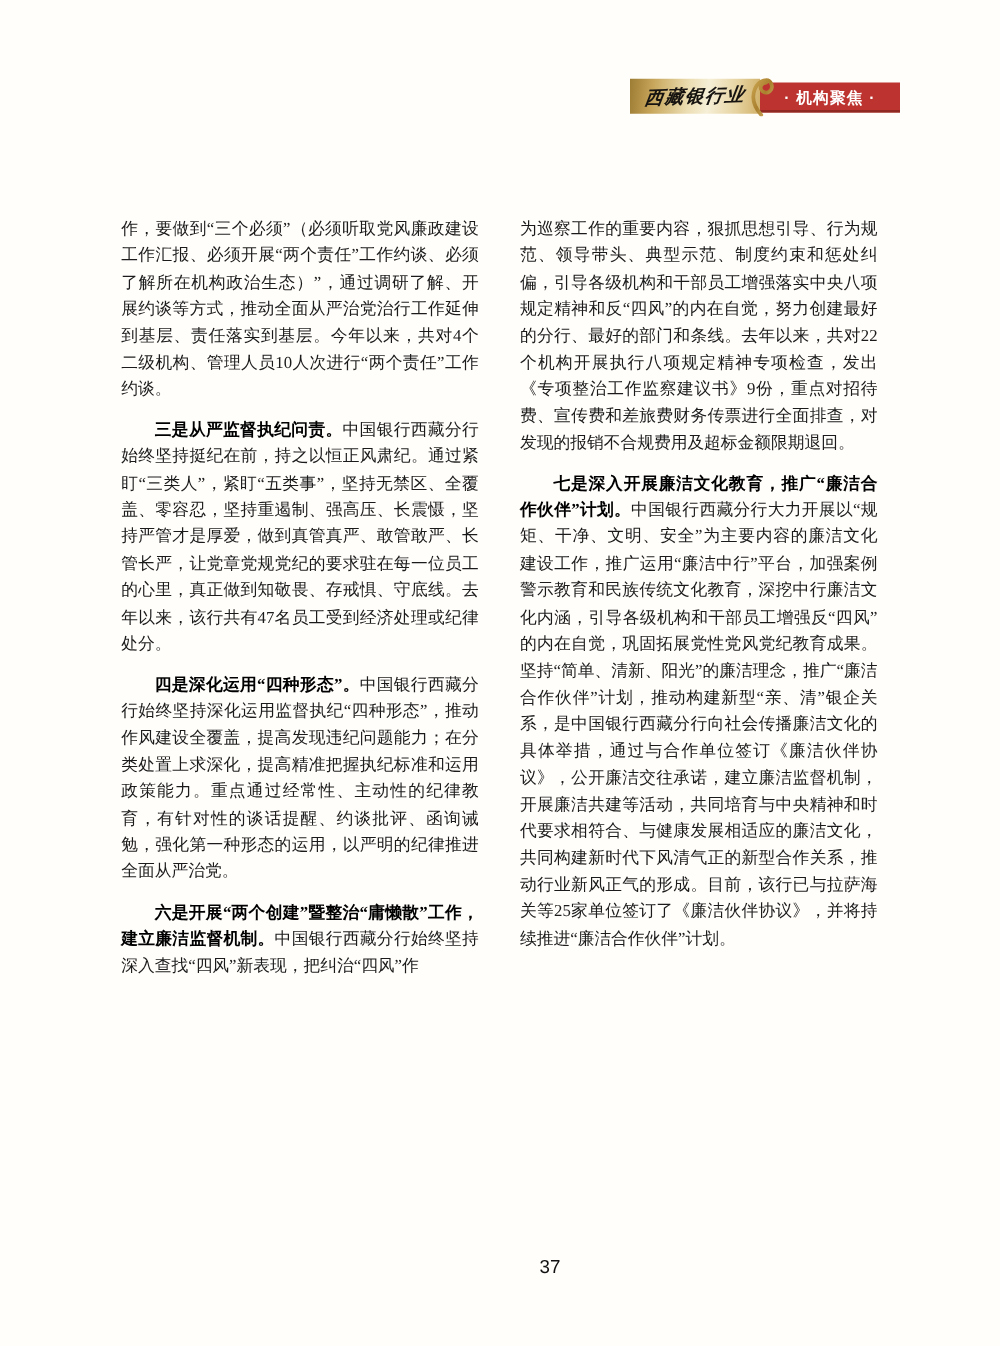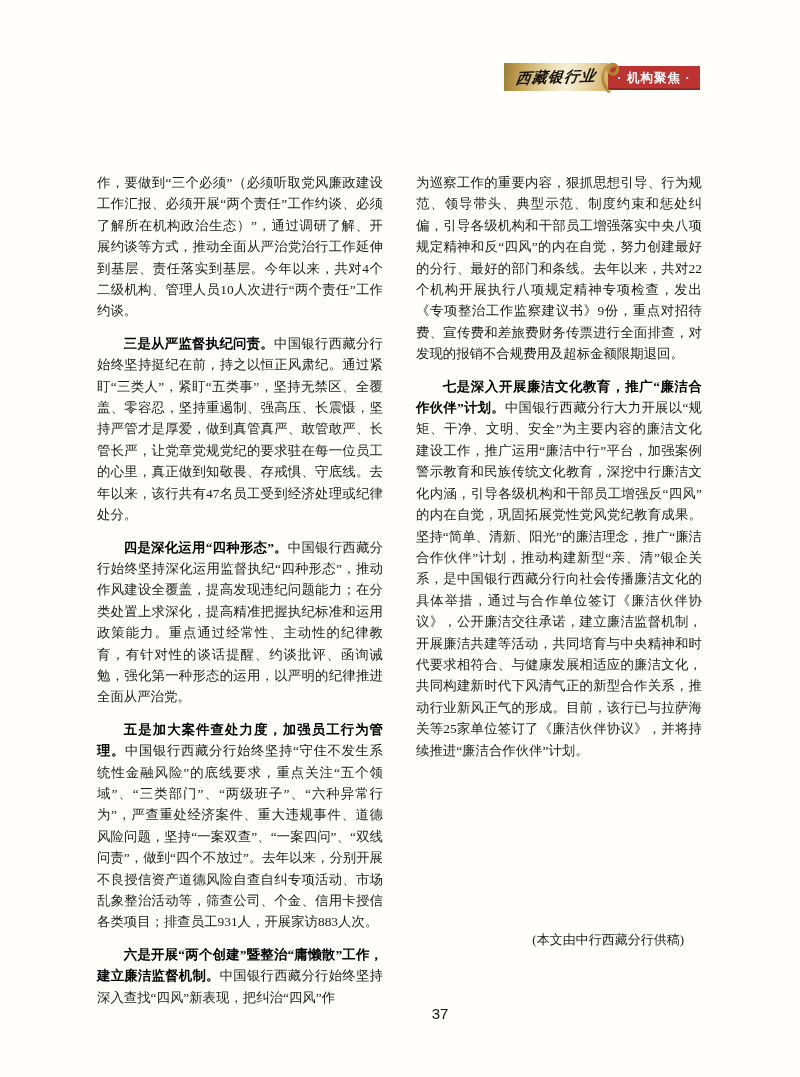--- a/index.html
+++ b/index.html
@@ -21,21 +21,21 @@
     display:flex;align-items:center;justify-content:center;
   }
   .masthead{
     font-family:"DejaVu Serif", serif;
     font-style:italic;font-weight:bold;
     font-size:15px;line-height:1;color:#161310;
     transform:skewX(-10deg) rotate(-2deg);
     letter-spacing:1px;white-space:nowrap;
   }
   .banner-red{
-    width:92px;height:24px;margin-top:3px;
+    width:112px;height:24px;margin-top:3px;
     background:#bd3330;
     box-shadow:inset 0 -2px 0 #8f2a22;
     color:#fff;
     font-size:12.5px;font-weight:bold;
     display:flex;align-items:center;justify-content:center;
     letter-spacing:1px;white-space:nowrap;
     font-family:"Liberation Sans", sans-serif;
   }
   .ornament{position:absolute;left:93px;top:-8px;width:24px;height:38px;}
 
@@ -87,26 +87,24 @@
     </svg>
     <div class="banner-red">
       <span>· 机构聚焦 ·</span>
     </div>
   </div>
 
   <div class="column col-left">
     <p class="para no-indent"><span>作，要做到“三个必须”（必须听取党风廉政建设工作汇报、必须开展“两个责任”工作约谈、必须了解所在机构政治生态）”，通过调研了解、开展约谈等方式，推动全面从严治党治行工作延伸到基层、责任落实到基层。今年以来，共对4个二级机构、管理人员10人次进行“两个责任”工作约谈。</span></p>
     <p class="para"><b>三是从严监督执纪问责。</b><span>中国银行西藏分行始终坚持挺纪在前，持之以恒正风肃纪。通过紧盯“三类人”，紧盯“五类事”，坚持无禁区、全覆盖、零容忍，坚持重遏制、强高压、长震慑，坚持严管才是厚爱，做到真管真严、敢管敢严、长管长严，让党章党规党纪的要求驻在每一位员工的心里，真正做到知敬畏、存戒惧、守底线。去年以来，该行共有47名员工受到经济处理或纪律处分。</span></p>
     <p class="para"><b>四是深化运用“四种形态”。</b><span>中国银行西藏分行始终坚持深化运用监督执纪“四种形态”，推动作风建设全覆盖，提高发现违纪问题能力；在分类处置上求深化，提高精准把握执纪标准和运用政策能力。重点通过经常性、主动性的纪律教育，有针对性的谈话提醒、约谈批评、函询诫勉，强化第一种形态的运用，以严明的纪律推进全面从严治党。</span></p>
-    <p class="para"><b>五是加大案件查处力度，加强员工行为管理。</b><span>中国银行西藏分行始终坚持“守住不发生系统性金融风险”的底线要求，重点关注“五个领域”、“三类部门”、“两级班子”、“六种异常行为”，严查重处经济案件、重大违规事件、道德风险问题，坚持“一案双查”、“一案四问”、“双线问责”，做到“四个不放过”。去年以来，分别开展不良授信资产道德风险自查自纠专项活动、市场乱象整治活动等，筛查公司、个金、信用卡授信各类项目；排查员工931人，开展家访883人次。</span></p>
     <p class="para"><b>六是开展“两个创建”暨整治“庸懒散”工作，建立廉洁监督机制。</b><span>中国银行西藏分行始终坚持深入查找“四风”新表现，把纠治“四风”作</span></p>
   </div>
 
   <div class="column col-right">
     <p class="para no-indent"><span>为巡察工作的重要内容，狠抓思想引导、行为规范、领导带头、典型示范、制度约束和惩处纠偏，引导各级机构和干部员工增强落实中央八项规定精神和反“四风”的内在自觉，努力创建最好的分行、最好的部门和条线。去年以来，共对22个机构开展执行八项规定精神专项检查，发出《专项整治工作监察建议书》9份，重点对招待费、宣传费和差旅费财务传票进行全面排查，对发现的报销不合规费用及超标金额限期退回。</span></p>
     <p class="para"><b>七是深入开展廉洁文化教育，推广“廉洁合作伙伴”计划。</b><span>中国银行西藏分行大力开展以“规矩、干净、文明、安全”为主要内容的廉洁文化建设工作，推广运用“廉洁中行”平台，加强案例警示教育和民族传统文化教育，深挖中行廉洁文化内涵，引导各级机构和干部员工增强反“四风”的内在自觉，巩固拓展党性党风党纪教育成果。坚持“简单、清新、阳光”的廉洁理念，推广“廉洁合作伙伴”计划，推动构建新型“亲、清”银企关系，是中国银行西藏分行向社会传播廉洁文化的具体举措，通过与合作单位签订《廉洁伙伴协议》，公开廉洁交往承诺，建立廉洁监督机制，开展廉洁共建等活动，共同培育与中央精神和时代要求相符合、与健康发展相适应的廉洁文化，共同构建新时代下风清气正的新型合作关系，推动行业新风正气的形成。目前，该行已与拉萨海关等25家单位签订了《廉洁伙伴协议》，并将持续推进“廉洁合作伙伴”计划。</span></p>
   </div>
 
-  <div class="byline">(本文由中行西藏分行供稿)</div>
 
   <div class="page-number">37</div>
 
 </div>
 
 </body></html>

